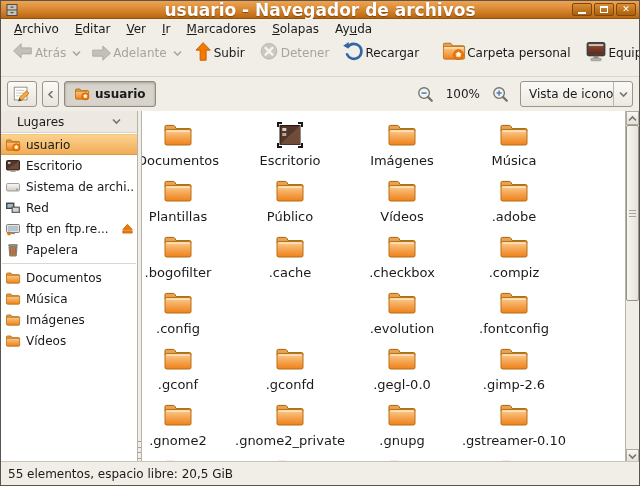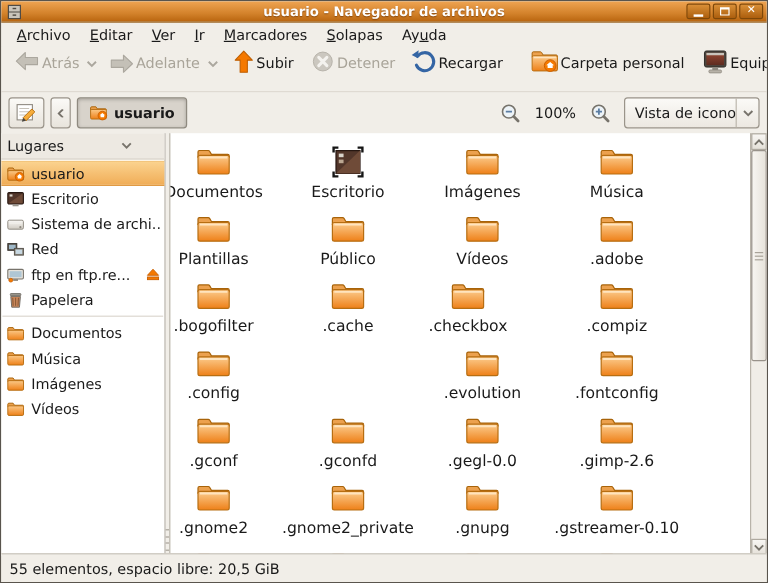--- a/index.html
+++ b/index.html
@@ -5,21 +5,21 @@
   html,body{margin:0;padding:0;background:#d6d2ca;}
   body{width:640px;height:486px;font-family:"DejaVu Sans","Liberation Sans",sans-serif;font-size:12px;color:#1a1a1a;}
   *{box-sizing:border-box;}
   .window{position:relative;width:640px;height:486px;background:#F1EEE8;border:1px solid #59544D;overflow:hidden;}
 
   
   .titlebar{position:absolute;left:0;top:0;width:638px;height:18px;
     background:linear-gradient(#EFA452,#D3822B 60%,#B9650F);
     border-bottom:1px solid #8F5309;display:flex;align-items:center;}
   .win-icon{position:absolute;left:4px;top:2px;width:14px;height:14px;}
-  .title-text{flex:1;text-align:center;color:#fff;font-weight:bold;font-size:11px;
+  .title-text{flex:1;text-align:center;color:#fff;font-weight:bold;font-size:17px;
     text-shadow:0 1px 1px rgba(90,40,0,.6);}
   .win-controls{position:absolute;right:3px;top:2px;display:flex;gap:2px;}
   .wbtn{width:20px;height:13px;border:1px solid #7E4708;border-radius:2px;
     background:linear-gradient(#D98F37,#AC5E0D);display:flex;align-items:center;justify-content:center;}
   .g-min{width:8px;height:2px;background:#fff;margin-top:6px;}
   .g-max{width:8px;height:7px;border:1px solid #fff;border-top-width:2px;}
   .g-close{color:#fff;font-size:9px;font-weight:bold;line-height:1;}
 
   
   .menubar{position:absolute;left:0;top:18px;width:638px;height:20px;background:#F1EEE8;
@@ -53,21 +53,21 @@
   .combo{width:113px;height:26px;display:flex;align-items:center;border:1px solid #9A948A;
     border-radius:3px;background:linear-gradient(#FBFAF7,#ECE8E1);margin-left:4px;}
   .combo-label{flex:1;padding-left:8px;white-space:nowrap;}
   .combo-arrow{width:20px;align-self:stretch;border-left:1px solid #BCB7AD;
     display:flex;align-items:center;justify-content:center;}
 
   
   .sidebar{position:absolute;left:0;top:110px;width:137px;height:352px;background:#fff;
     border-right:1px solid #B8B3A9;}
   .side-header{height:22px;background:#EDE9E2;border-bottom:1px solid #D9D4CB;
-    display:flex;align-items:center;padding:0 1px;gap:44px;}
+    display:flex;align-items:center;padding:0 12px;gap:44px;}
   .side-header-label{padding-left:4px;padding-right:4px;}
   .side-close{width:14px;height:14px;border:1px solid #A13D1D;border-radius:2px;
     background:linear-gradient(#E9764A,#CE4F22);color:#fff;font-size:9px;font-weight:bold;
     display:flex;align-items:center;justify-content:center;line-height:1;}
   .side-list{padding-top:1px;}
   .side-item{height:21px;display:flex;align-items:center;gap:5px;padding:0 3px 0 4px;white-space:nowrap;}
   .side-item.selected{background:linear-gradient(#FBD28E,#F0AD57);border-top:1px solid #F3C57C;border-bottom:1px solid #E09A44;}
   .side-item .eject{margin-left:auto;}
   .side-sep{height:1px;background:#DCD8D0;margin:3px 1px;}
   .side-label{overflow:hidden;text-overflow:clip;}
@@ -654,21 +654,21 @@
                 <stop offset="1" stop-color="#EE8018"></stop>
               </linearGradient>
             </defs>
   <path d="M3 12 V7.6 C3 7 3.5 6.4 4.2 6.4 H11.5 C12 6.4 12.5 6.7 12.8 7.2 L14.2 9.6 H27.8 C28.5 9.6 29 10.2 29 10.9 V12 Z" fill="#ECA14E" stroke="#A86309" stroke-width="1"></path>
   <rect x="3" y="10.4" width="26" height="15.6" rx="1.6" fill="url(#lg18)" stroke="#B76E12" stroke-width="1"></rect>
   <path d="M4.6 12.2 H27.4" stroke="#FFE4BE" stroke-width="1.6" fill="none"></path>
           </svg>
         </span>
     <span class="glabel">.cache</span>
       </div>
-      <div class="gitem" style="left: 248px; top: 120px; justify-content: center;">
+      <div class="gitem" style="left: 260px; top: 120px; justify-content: center;">
         <span>
           <svg width="32" height="32" viewBox="0 0 32 32" style="display:block">
             <defs>
               <linearGradient id="lg19" x1="0" y1="0" x2="0" y2="1">
                 <stop offset="0" stop-color="#FCCD8F"></stop>
                 <stop offset="1" stop-color="#EE8018"></stop>
               </linearGradient>
             </defs>
   <path d="M3 12 V7.6 C3 7 3.5 6.4 4.2 6.4 H11.5 C12 6.4 12.5 6.7 12.8 7.2 L14.2 9.6 H27.8 C28.5 9.6 29 10.2 29 10.9 V12 Z" fill="#ECA14E" stroke="#A86309" stroke-width="1"></path>
   <rect x="3" y="10.4" width="26" height="15.6" rx="1.6" fill="url(#lg19)" stroke="#B76E12" stroke-width="1"></rect>

